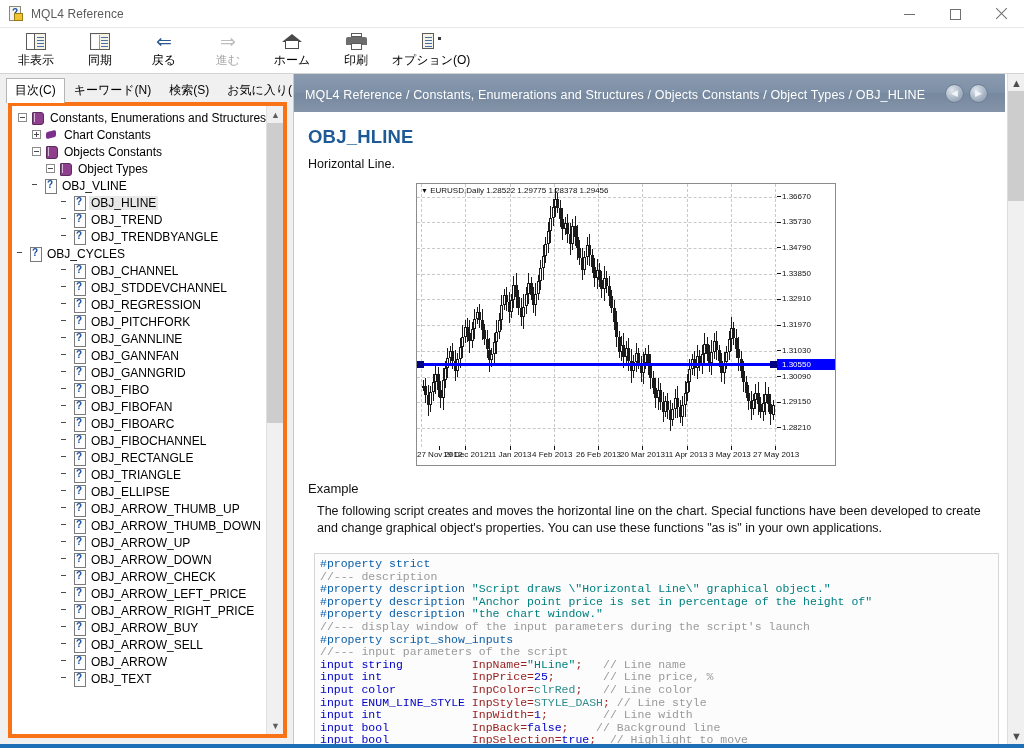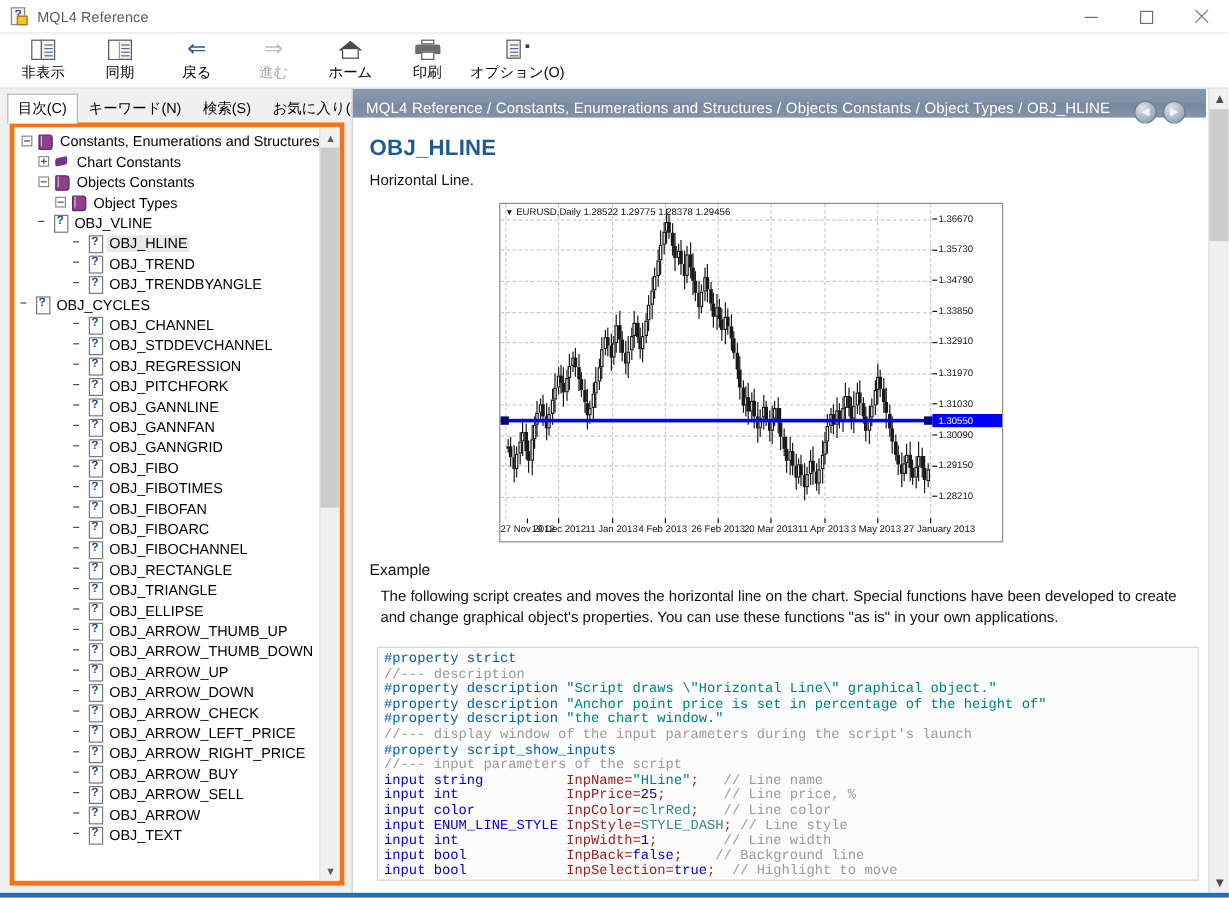--- a/index.html
+++ b/index.html
@@ -172,23 +172,23 @@
     position: absolute; left: 0; width: 17px; background: #cdcdcd;
   }
 
   
   #rightpane {
     flex: 1; height: 100%; background: #ffffff;
     border-left: 1px solid #c8c8c8;
     position: relative; overflow: hidden;
   }
   #crumbbar {
-    height: 24px; width: 711px;
+    height: 38px; width: 711px;
     background: linear-gradient(to bottom, #8a9bb0 0%, #7e90a7 48%, #76899f 52%, #8593a8 100%);
-    display: flex; align-items: flex-end; padding: 4px 0 0 11px;
+    display: flex; align-items: center; padding: 4px 0 0 11px;
     position: relative;
   }
   #crumbtext {
     color: #ffffff; font-size: 12.5px; line-height: 15px; width: 640px;
     letter-spacing: .15px;
   }
   #navbtns { position: absolute; right: 17px; top: 10px; display: flex; gap: 5px; }
   .navbtn {
     width: 19px; height: 19px; border-radius: 50%;
     background: radial-gradient(circle at 35% 30%, #dfe5ec, #9aa9bb 70%, #7e8ea2);
@@ -469,25 +469,20 @@
             <span class="tlabel">OBJ_GANNGRID</span>
           </div>
           <div class="trow" style="padding-left: 48px;">
             <span class="exp none"></span>
             <span class="ico-page"></span>
             <span class="tlabel">OBJ_FIBO</span>
           </div>
           <div class="trow" style="padding-left: 48px;">
             <span class="exp none"></span>
             <span class="ico-page"></span>
-            <span class="tlabel">OBJ_FIBOTIMES</span>
-          </div>
-          <div class="trow" style="padding-left: 48px;">
-            <span class="exp none"></span>
-            <span class="ico-page"></span>
             <span class="tlabel">OBJ_FIBOFAN</span>
           </div>
           <div class="trow" style="padding-left: 48px;">
             <span class="exp none"></span>
             <span class="ico-page"></span>
             <span class="tlabel">OBJ_FIBOARC</span>
           </div>
           <div class="trow" style="padding-left: 48px;">
             <span class="exp none"></span>
             <span class="ico-page"></span>
@@ -1202,21 +1197,21 @@
             </div>
           <div id="time-axis">
               <div class="ttick" style="left: 0px;"><span class="tk" style="left: 22px;"></span><span>27 Nov 2012</span></div>
               <div class="ttick" style="left: 26px;"><span class="tk" style="left: 22px;"></span><span>19 Dec 2012</span></div>
               <div class="ttick" style="left: 71px;"><span class="tk" style="left: 22px;"></span><span>11 Jan 2013</span></div>
               <div class="ttick" style="left: 115px;"><span class="tk" style="left: 22px;"></span><span>4 Feb 2013</span></div>
               <div class="ttick" style="left: 159px;"><span class="tk" style="left: 22px;"></span><span>26 Feb 2013</span></div>
               <div class="ttick" style="left: 203px;"><span class="tk" style="left: 22px;"></span><span>20 Mar 2013</span></div>
               <div class="ttick" style="left: 248px;"><span class="tk" style="left: 22px;"></span><span>11 Apr 2013</span></div>
               <div class="ttick" style="left: 292px;"><span class="tk" style="left: 22px;"></span><span>3 May 2013</span></div>
-              <div class="ttick" style="left: 336px;"><span class="tk" style="left: 22px;"></span><span>27 January 2013</span></div>
+              <div class="ttick" style="left: 336px;"><span class="tk" style="left: 22px;"></span><span>27 May 2013</span></div>
             </div>
           <div id="hline" style="top: 178.948px;">
             <div class="hanchor" style="left:0"></div>
             <div class="hanchor" style="right:0"></div>
           </div>
           <div id="hline-label" style="top: 174.948px;">1.30550</div>
         </div>
       </div>
 
       <div id="example-h">Example</div>

